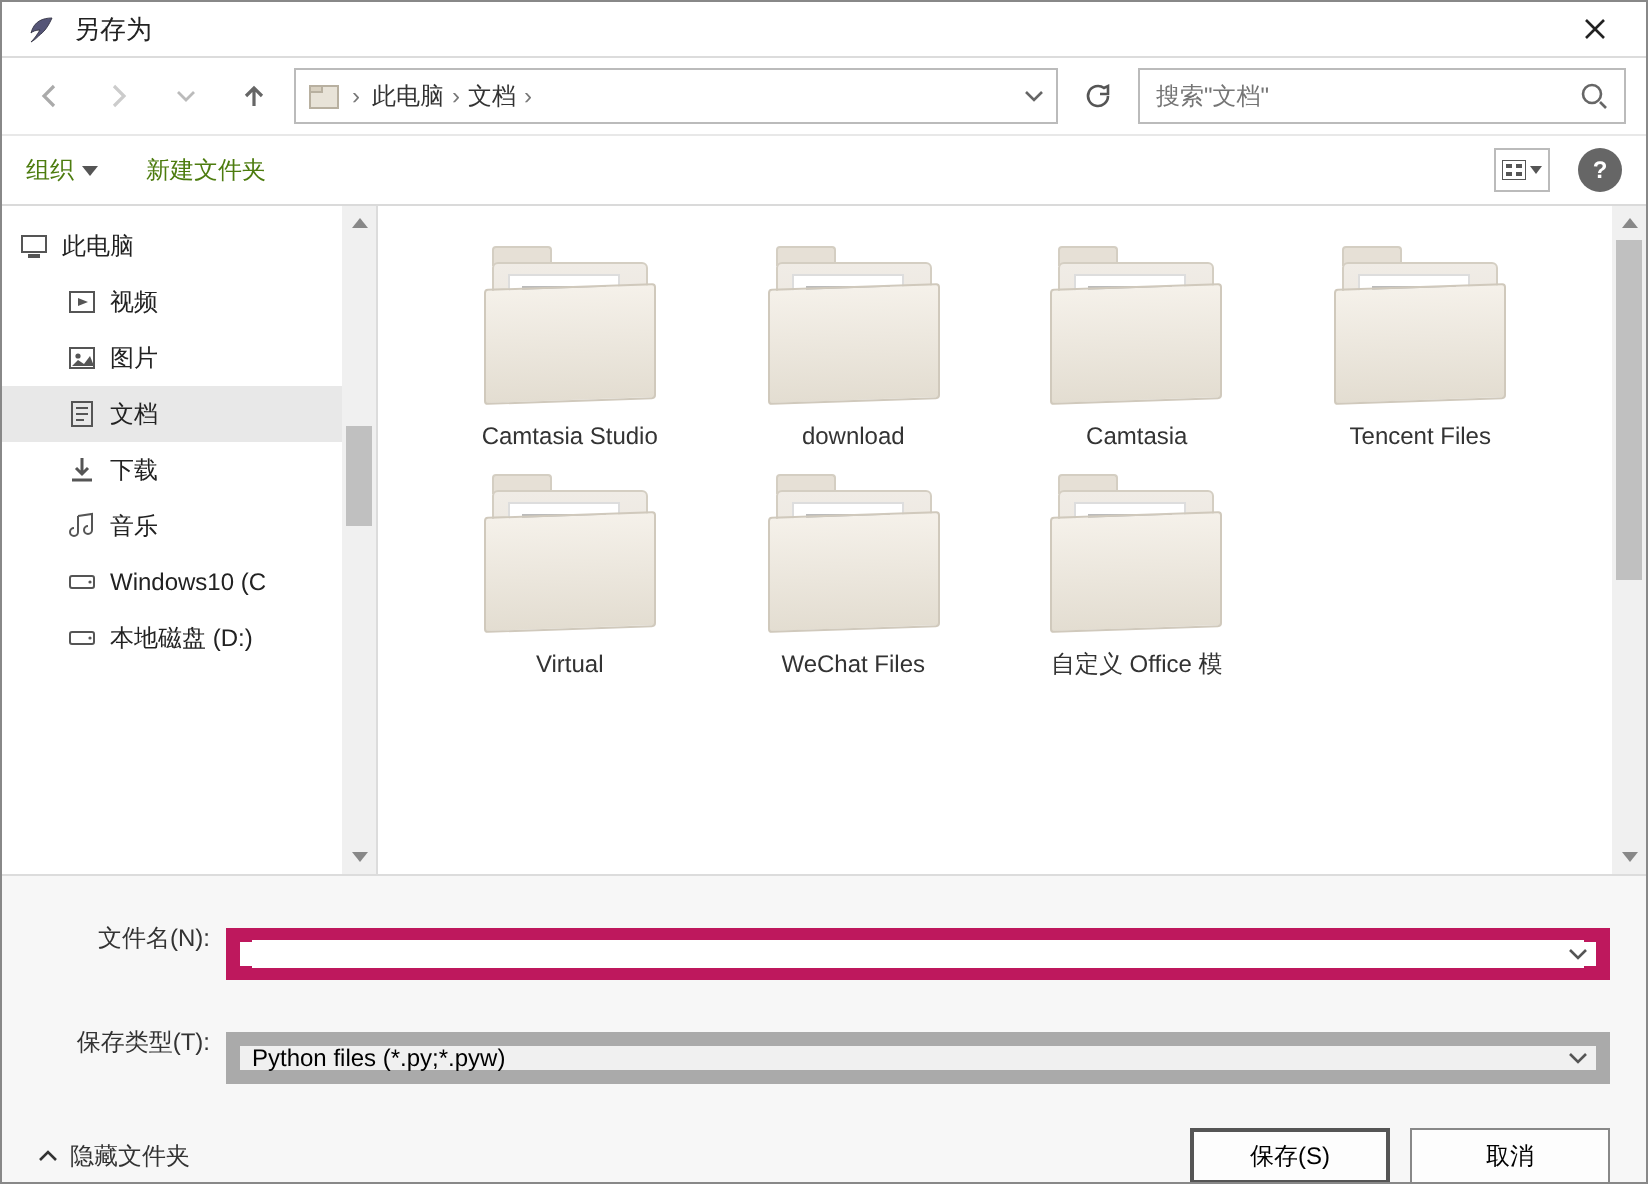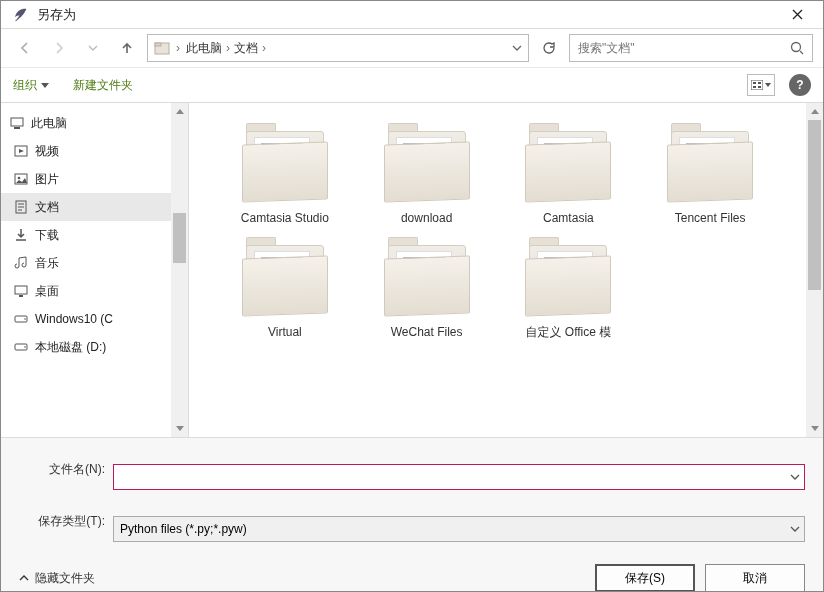--- a/index.html
+++ b/index.html
@@ -32,21 +32,21 @@
     .help { width:22px; height:22px; border-radius:50%; background:#666; color:#fff; display:flex; align-items:center; justify-content:center; font-weight:bold; }
     
     
     .body { display:flex; height: 334px; }
     .tree { width: 188px; border-right: 1px solid #dcdcdc; position:relative; overflow:hidden; padding: 6px 0; }
     .tree-scroll { position:absolute; right:0; top:0; bottom:0; width:17px; background:#f0f0f0; }
     .tree-scroll .thumb { position:absolute; left:2px; right:2px; top:110px; height:50px; background:#c0c0c0; }
     .tree-scroll .arr { position:absolute; left:0; right:0; height:17px; display:flex; align-items:center; justify-content:center; color:#666; }
     .tree-scroll .arr.up { top:0; }
     .tree-scroll .arr.dn { bottom:0; }
-    .tree-item { height: 28px; display:flex; align-items:center; padding-left: 12px; gap: 6px; cursor:pointer; width: calc(100% - 17px); }
+    .tree-item { height: 28px; display:flex; align-items:center; padding-left: 32px; gap: 6px; cursor:pointer; width: calc(100% - 17px); }
     .tree-item.top { padding-left: 8px; }
     .tree-item.sel { background: #e8e8e8; }
     .tree-item .icn { width:16px; height:16px; display:flex; align-items:center; justify-content:center; }
     .tree-item .lbl { color:#222; white-space:nowrap; overflow:hidden; text-overflow:ellipsis; }
     
     .files { flex:1; position:relative; overflow:hidden; }
     .files-scroll { position:absolute; right:0; top:0; bottom:0; width:17px; background:#f0f0f0; }
     .files-scroll .thumb { position:absolute; left:2px; right:2px; top:17px; height:170px; background:#c0c0c0; }
     .files-scroll .arr { position:absolute; left:0; right:0; height:17px; display:flex; align-items:center; justify-content:center; color:#666; }
     .files-scroll .arr.up { top:0; }
@@ -60,21 +60,21 @@
     .ficn .back { position:absolute; left:6px; top:8px; width:78px; height:66px; background: linear-gradient(180deg, #f0ece6, #e6e0d6); border:1px solid #d4cec2; border-radius: 3px; }
     .ficn .tab { position:absolute; left:6px; top:0; width:30px; height:10px; background:#e6e0d6; border:1px solid #d4cec2; border-bottom:none; border-radius: 2px 2px 0 0; }
     .ficn .sheet { position:absolute; left:14px; top:14px; width:56px; height:54px; background:#fff; border:1px solid #ddd; }
     .ficn .sheet .ln { height:2px; background:#bbb; margin:5px 6px 0 6px; }
     .ficn .front { position:absolute; left:2px; top:20px; width:86px; height:58px; background: linear-gradient(180deg, #f5f1ea, #e3ddd1); border:1px solid #d0c9bc; border-radius: 2px; transform: skewY(-2deg); }
     
     
     .bottom { background:#f7f7f7; border-top:1px solid #dcdcdc; padding: 10px 18px 8px 18px; }
     .frow { display:flex; align-items:center; gap:8px; margin-bottom:10px; }
     .frow .flabel { width: 86px; text-align:right; color:#333; }
-    .frow .fctrl { flex:1; height:26px; border:1px solid #be185d; background:#fff; display:flex; align-items:center; padding: 0 6px; position:relative;margin-top:16px; }
+    .frow .fctrl { flex:1; height:26px; border:7px solid #be185d; background:#fff; display:flex; align-items:center; padding: 0 6px; position:relative;margin-top:16px; }
     .frow .fctrl input { border:none; outline:none; flex:1; font-size:12px; }
     .frow .fctrl.readonly { background:#f0f0f0; border-color:#aaa; }
     .frow .fctrl .dd { position:absolute; right:4px; color:#555; }
     
     .footer { display:flex; align-items:center; padding: 4px 18px 10px 18px; background:#f7f7f7; }
     .footer .hide { display:flex; align-items:center; gap:6px; color:#333; cursor:pointer; }
     .footer .btns { margin-left:auto; display:flex; gap:10px; }
     .footer .btn { width:100px; height:28px; border:1px solid #888; background:#fdfdfd; display:flex; align-items:center; justify-content:center; cursor:pointer; }
     .footer .btn.primary { border:2px solid #555; font-weight:500; }
     
@@ -235,29 +235,20 @@
           <span class="icn">
             <svg width="16" height="16" viewBox="0 0 16 16">
               <path d="M6 3v8a2 2 0 1 1-2-2M6 3l7-1v8a2 2 0 1 1-2-2" stroke="#555" fill="none"></path>
             </svg>
           </span>
           <span class="lbl">音乐</span>
         </div>
         <div class="tree-item">
           <span class="icn">
             <svg width="16" height="16" viewBox="0 0 16 16">
-              <rect x="2" y="3" width="12" height="8" fill="none" stroke="#555"></rect>
-              <path d="M6 13h4" stroke="#555" stroke-width="2"></path>
-            </svg>
-          </span>
-          <span class="lbl">桌面</span>
-        </div>
-        <div class="tree-item">
-          <span class="icn">
-            <svg width="16" height="16" viewBox="0 0 16 16">
               <rect x="2" y="5" width="12" height="6" rx="1" fill="none" stroke="#555"></rect>
               <circle cx="12" cy="8" r="0.8" fill="#555"></circle>
             </svg>
           </span>
           <span class="lbl">Windows10 (C</span>
         </div>
         <div class="tree-item">
           <span class="icn">
             <svg width="16" height="16" viewBox="0 0 16 16">
               <rect x="2" y="5" width="12" height="6" rx="1" fill="none" stroke="#555"></rect>

